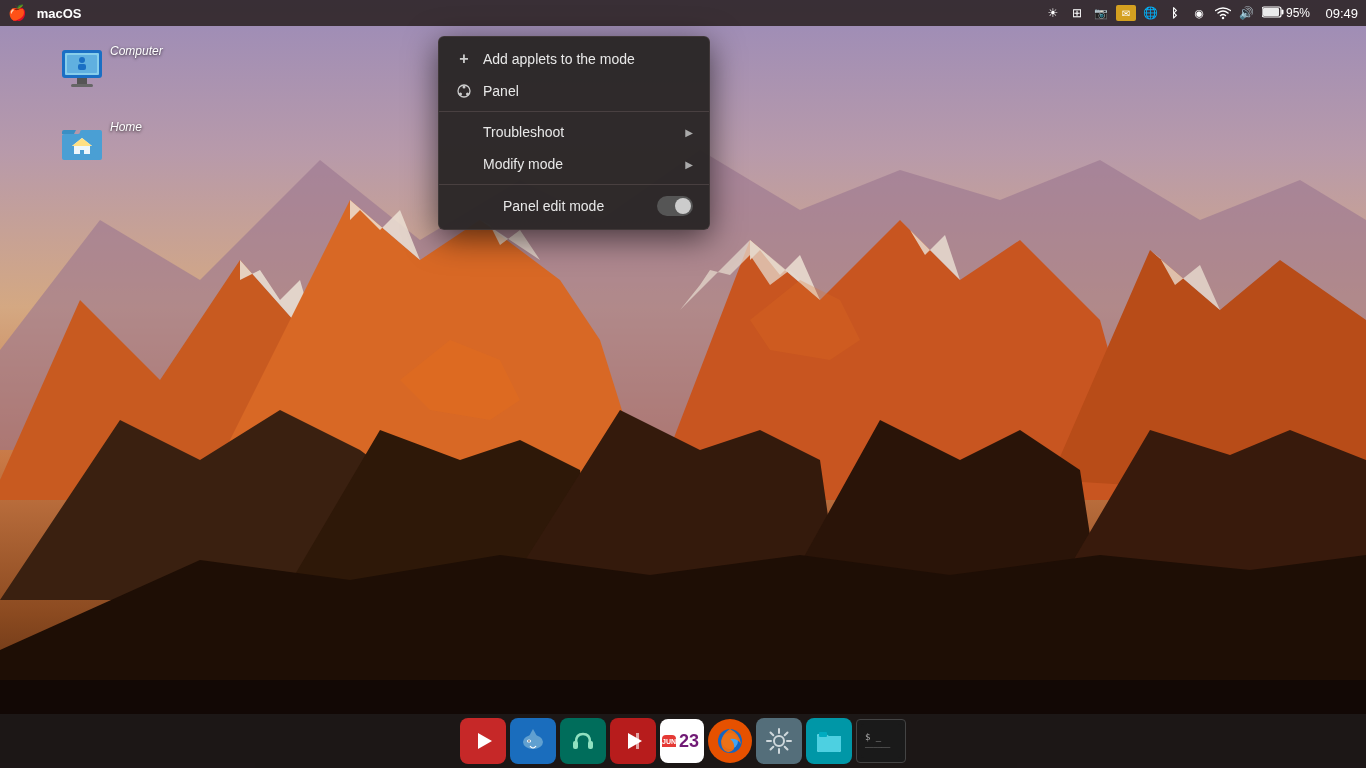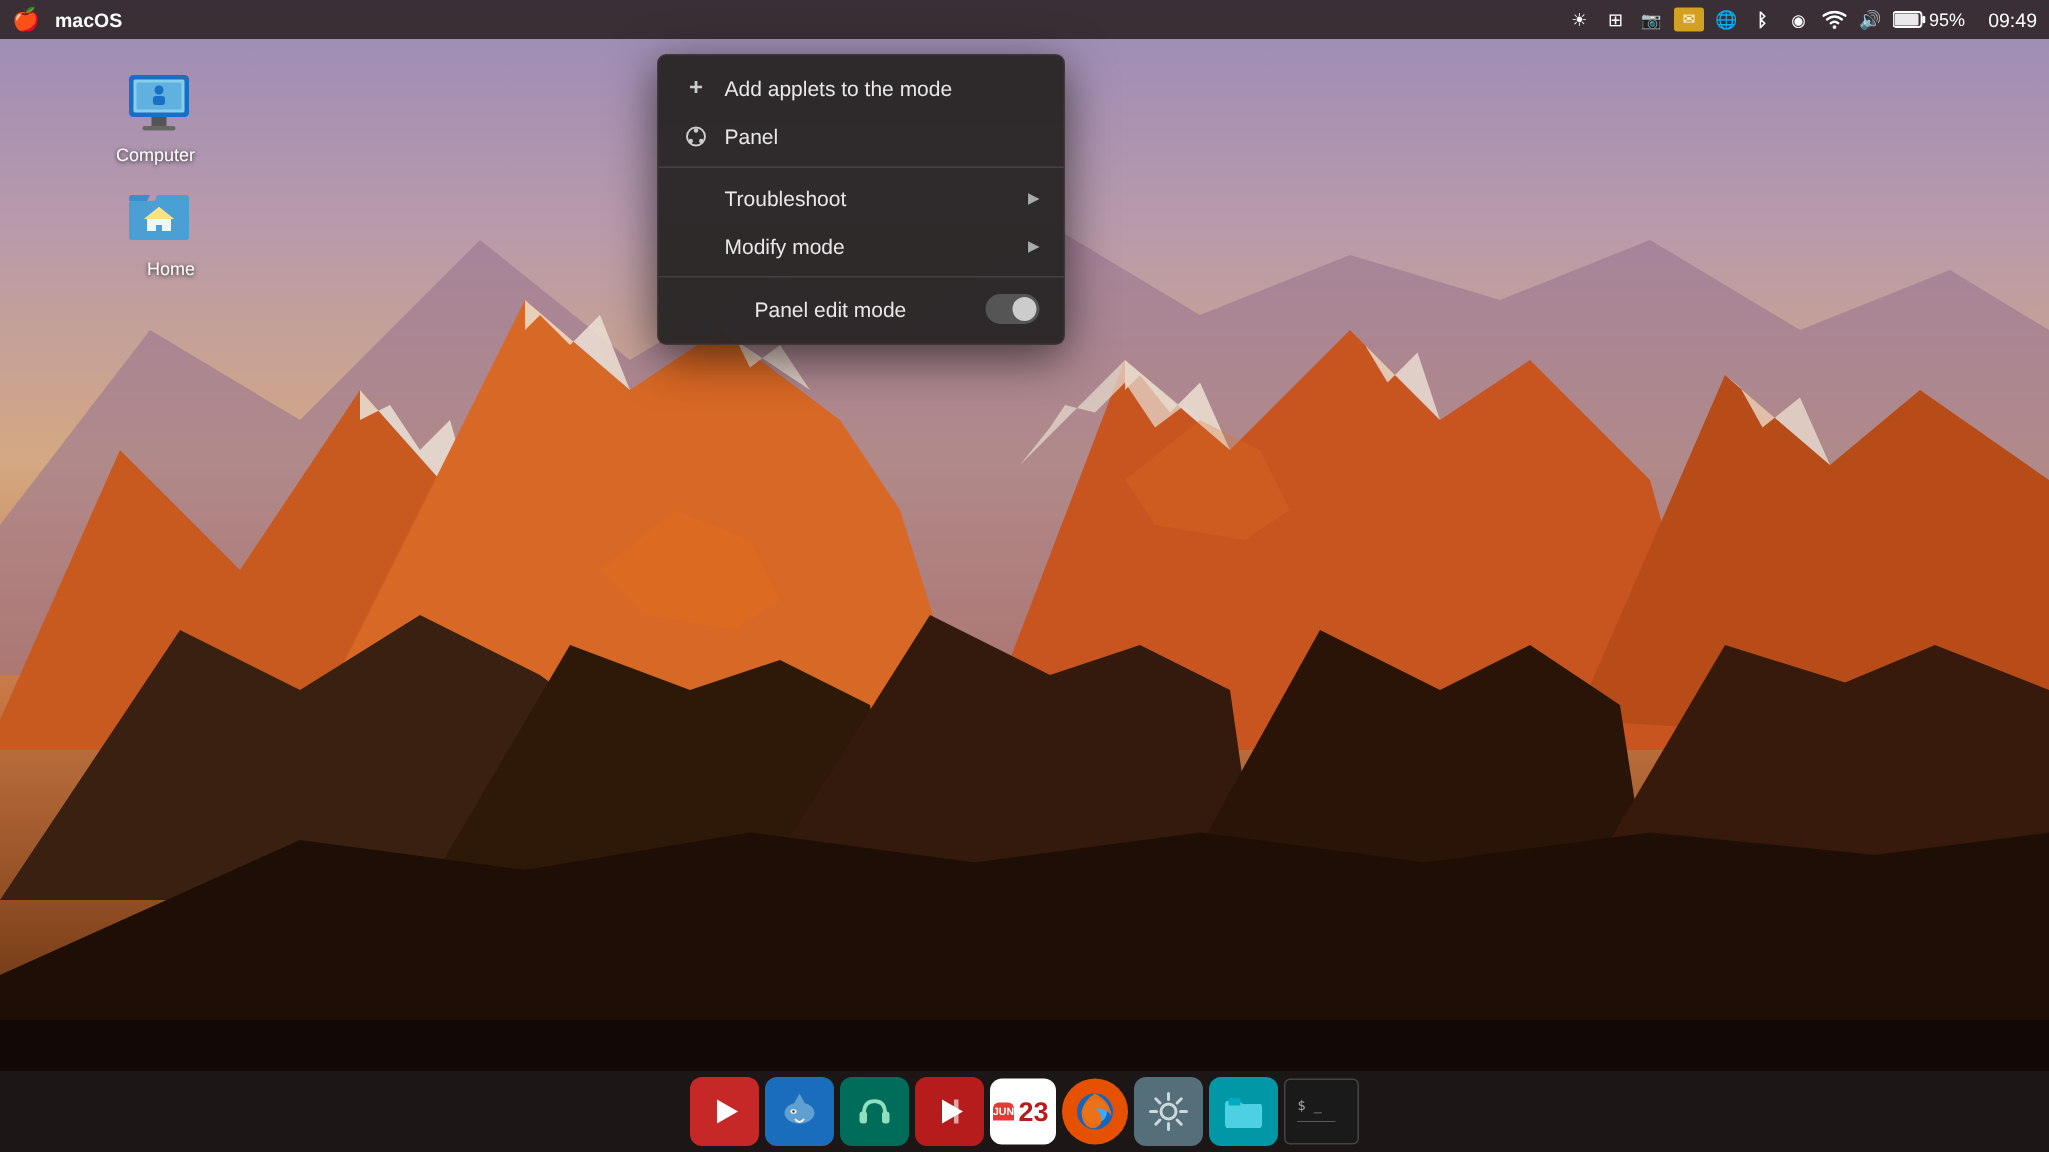--- a/index.html
+++ b/index.html
@@ -80,43 +80,44 @@
       height: 18px;
       display: flex;
       align-items: center;
       justify-content: center;
       font-size: 12px;
       color: #fff;
     }
 
     .battery-indicator {
       display: flex;
-      align-items: center;
+      align-items: flex-start;
       gap: 2px;
       font-size: 12px;
     }
 
     .time-display {
       font-size: 13px;
       font-weight: 400;
       min-width: 42px;
       text-align: right;
     }
 
     
     .desktop-icon {
       position: absolute;
       display: flex;
-      flex-direction: column;
-      align-items: flex-end;
+      flex-direction: row;
+      align-items: flex-start;
       gap: 4px;
       cursor: pointer;
       padding: 4px;
       border-radius: 4px;
       width: 80px;
+      font-style: italic;
     }
 
     .desktop-icon .icon-image {
       width: 48px;
       height: 48px;
       display: flex;
       align-items: center;
       justify-content: center;
     }
 
@@ -460,21 +461,21 @@
           <polygon points="8,5 22,13 8,21" fill="white"></polygon>
           <rect x="16" y="5" width="3" height="16" fill="white" opacity="0.6"></rect>
         </svg>
     </div>
 
     <div class="dock-app" style="background: #fff; border-radius:8px; padding:2px; width:44px; height:44px;">
       <div style="background:#e53935; border-radius:4px 4px 0 0; height:12px; display:flex; align-items:center; justify-content:center;">
         <span style="color:#fff; font-size:7px; font-weight:bold;">JUN</span>
       </div>
       <div style="background:#fff; border-radius:0 0 4px 4px; flex:1; display:flex; align-items:center; justify-content:center; height:28px;">
-        <span style="color:#b91c1c; font-size:18px; font-weight:bold; line-height:1;">23</span>
+        <span style="color:#701a75; font-size:18px; font-weight:bold; line-height:1;">23</span>
       </div>
     </div>
 
     <div class="dock-app" style="background: #e65100; border-radius:50%; width:44px; height:44px;">
       <svg width="34" height="34" viewBox="0 0 34 34">
         <circle cx="17" cy="17" r="12" fill="#1565c0"></circle>
         <circle cx="17" cy="17" r="8" fill="#42a5f5"></circle>
         <path d="M17 5 Q27 10 28 20 Q24 14 17 15 Q22 18 21 25 Q17 30 12 27 Q8 24 8 17 Q10 9 17 5Z" fill="#ff6d00" opacity="0.9"></path>
       </svg>
     </div>

